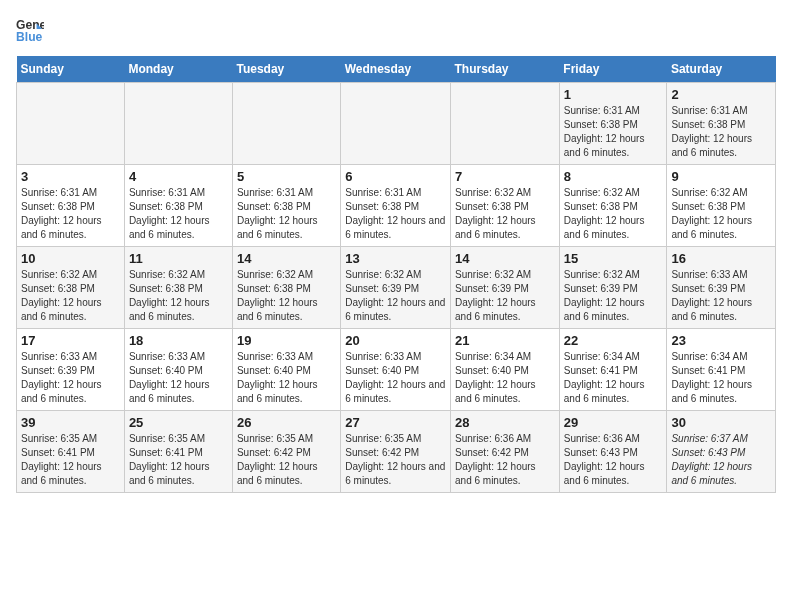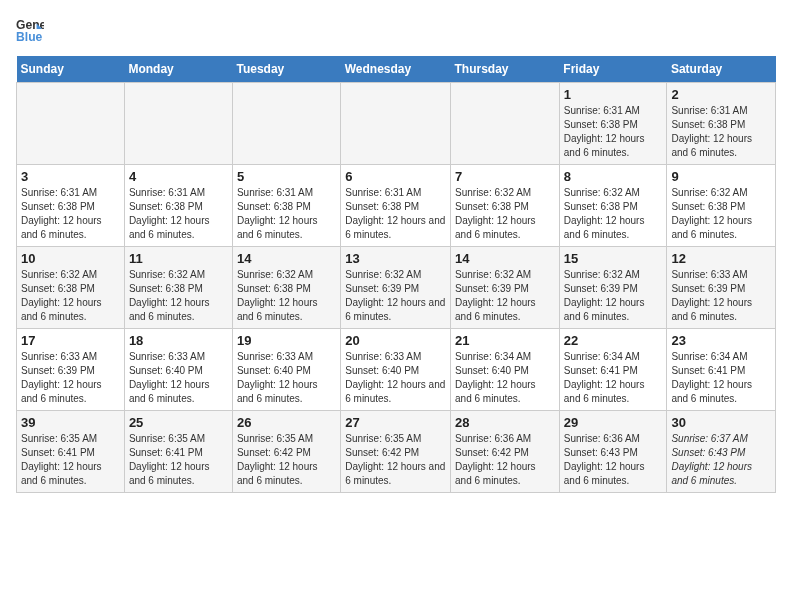--- a/index.html
+++ b/index.html
@@ -204,21 +204,21 @@
 Sunset: 6:39 PM
 Daylight: 12 hours and 6 minutes.</div>
         </td>
         <td>
           <span class="day-number">15</span>
           <div class="day-info" style="white-space: pre-line;">Sunrise: 6:32 AM
 Sunset: 6:39 PM
 Daylight: 12 hours and 6 minutes.</div>
         </td>
         <td>
-          <span class="day-number">12</span>
+          <span class="day-number">16</span>
           <div class="day-info" style="white-space: pre-line;">Sunrise: 6:33 AM
 Sunset: 6:39 PM
 Daylight: 12 hours and 6 minutes.</div>
         </td>
       </tr>
       <tr>
         <td>
           <span class="day-number">17</span>
           <div class="day-info" style="white-space: pre-line;">Sunrise: 6:33 AM
 Sunset: 6:39 PM

